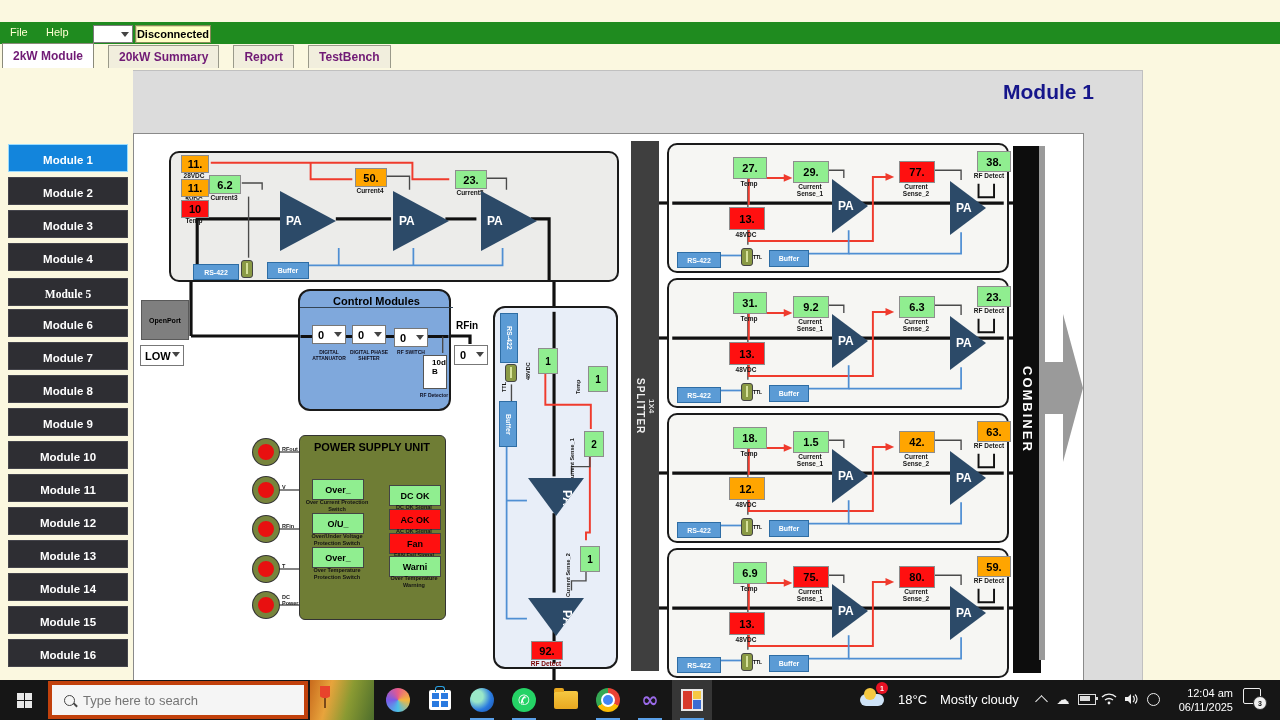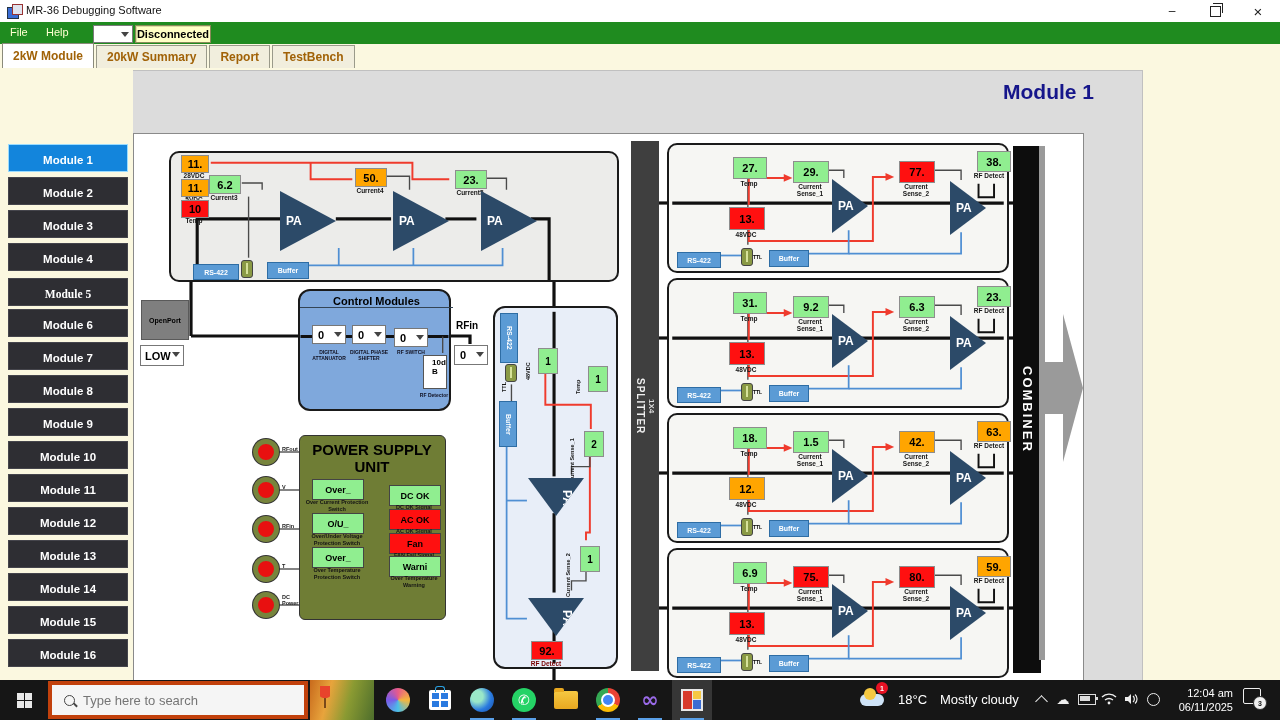--- a/index.html
+++ b/index.html
@@ -19,21 +19,21 @@
 
   
   #menubar{left:0;top:22px;width:1280px;height:22px;background:#1f8b1f;}
   .menuitem{top:26px;font-size:11px;color:#ffffd2;font-weight:400;}
   #menucombo{left:93px;top:25px;width:38px;height:16px;background:#fff;border:1px solid #7a7a7a;}
   #disconnected{left:135px;top:25px;width:74px;height:16px;background:#ffffc6;border:1px solid #8a8a5a;box-shadow:inset 1px 1px 0 #dddda0;font-size:11px;font-weight:700;color:#000;display:flex;align-items:center;justify-content:center;}
   .chev{width:0;height:0;border-left:4px solid transparent;border-right:4px solid transparent;border-top:5px solid #444;position:absolute;right:3px;top:6px;}
 
   
   #tabbar{left:0;top:44px;width:1280px;height:24px;background:#fbf8e0;display:flex;align-items:flex-end;padding-left:2px;}
-  .tab{height:22px;padding:0 10px;display:flex;align-items:center;font-size:12px;font-weight:700;color:#a16207;background:#f1eedd;border:1px solid #9a9a8a;border-bottom:none;margin-right:2px;}
+  .tab{height:22px;padding:0 10px;display:flex;align-items:center;font-size:12px;font-weight:700;color:#701a75;background:#f1eedd;border:1px solid #9a9a8a;border-bottom:none;margin-right:14px;}
   .tab.active{background:#ffffff;height:24px;border-color:#8a8a7a;}
 
   
   #panel{left:5px;top:70px;width:1136px;height:610px;background:#dcdcdc;border:1px solid #c0c0c0;}
   #sidebarstrip{left:5px;top:70px;width:128px;height:610px;background:#fbf8e0;}
   #heading{left:1003px;top:80px;width:120px;font-size:21px;font-weight:700;color:#16168b;}
 
   .mbtn{left:8px;width:118px;height:26px;background:#2e2e33;border:1px solid #45454c;color:#fff;font-size:11.5px;font-weight:700;text-align:center;line-height:31px;overflow:hidden;cursor:default;}
   .mbtn.act{background:#1385dc;border:1px solid #9adcff;}
 
@@ -68,21 +68,21 @@
   #controltitle{left:0;top:4px;width:153px;text-align:center;font-size:11px;font-weight:700;color:#000;border-bottom:1px solid #345;}
   .dd{position:absolute;background:#fff;border:1px solid #777;display:flex;align-items:center;font-weight:700;font-size:11px;color:#000;padding-left:5px;box-sizing:border-box;}
   .clab{position:absolute;font-size:5px;font-weight:700;color:#101020;text-align:center;line-height:1.2;}
   #detbox{left:123px;top:64px;width:24px;height:34px;background:#fff;border:1px solid #555;font-size:8px;font-weight:700;word-break:break-all;padding:2px 0 0 8px;box-sizing:border-box;}
   #openport{left:7px;top:166px;width:46px;height:38px;background:#7f7f7f;border:1px solid #5a5a5a;color:#000;font-size:7px;font-weight:700;display:flex;align-items:center;justify-content:center;}
   #lowdd{left:6px;top:211px;width:44px;height:21px;background:#fff;border:1px solid #777;font-size:11px;font-weight:700;display:flex;align-items:center;padding-left:4px;box-sizing:border-box;}
   #rfinlabel{left:322px;top:186px;font-size:10px;font-weight:700;color:#000;}
   #rfindd{left:320px;top:211px;width:34px;height:20px;}
 
   #psubox{left:165px;top:301px;width:145px;height:183px;background:#6f7d35;border:1px solid #333;border-radius:6px;}
-  #psutitle{left:12px;top:5px;width:120px;text-align:center;font-size:15px;font-weight:700;color:#000;line-height:1.15;}
+  #psutitle{left:12px;top:5px;width:120px;text-align:center;font-size:11px;font-weight:700;color:#000;line-height:1.15;}
   .psw{position:absolute;left:12px;width:50px;height:19px;background:#90EE90;border:1px solid #444;font-size:9px;font-weight:700;display:flex;align-items:center;justify-content:center;color:#000;}
   .psig{position:absolute;left:89px;width:50px;height:19px;border:1px solid #444;font-size:9px;font-weight:700;display:flex;align-items:center;justify-content:center;color:#000;}
   .pcap{position:absolute;font-size:5.5px;font-weight:700;color:#141414;text-align:center;line-height:1.2;}
   .led{position:absolute;left:119px;width:16px;height:16px;border-radius:50%;background:#e81010;border:5px solid #77843c;box-shadow:0 0 0 1px #333;}
   .ledlab{position:absolute;left:148px;font-size:5.5px;font-weight:700;color:#222;width:16px;line-height:1.1;}
 
   #midbox{left:359px;top:172px;width:125px;height:363px;background:#e8eef8;border-radius:12px;}
   #splitter{left:497px;top:7px;width:28px;height:530px;background:#3f3f3f;display:flex;align-items:center;justify-content:center;gap:1px;}
   #splitter .s1{writing-mode:vertical-rl;color:#eee;font-size:10px;font-weight:700;letter-spacing:1px;}
   #splitter .s2{writing-mode:vertical-rl;color:#ddd;font-size:8px;font-weight:700;}
@@ -155,32 +155,20 @@
   #clockblock{left:1163px;top:686px;width:70px;text-align:right;color:#fff;font-size:11px;line-height:1.3;}
   #notifwrap{left:1243px;top:688px;width:22px;height:20px;}
   #notifbubble{width:16px;height:14px;border:1.5px solid #eee;border-radius:2px;}
   #nbadge{left:10px;top:8px;width:12px;height:12px;background:#f0f0f0;color:#111;border:1px solid #333;}
 </style>
 </head>
 <body>
 
 <div id="root">
 
-  <div class="abs" id="titlebar">
-    <div class="abs" id="appicon">
-        <div class="b1"></div>
-        <div class="b2"></div>
-      </div>
-    <div class="abs" id="titletext">MR-36 Debugging Software</div>
-    <div class="abs winbtn" style="left:1150px;">–</div>
-    <div class="abs winbtn" style="left:1193px;">
-        <span class="restoreicon"></span>
-      </div>
-    <div class="abs winbtn" style="left:1236px;font-size:15px;">×</div>
-  </div>
 
   <div class="abs" id="menubar"></div>
   <div class="abs menuitem" style="left:10px;">File</div>
   <div class="abs menuitem" style="left:46px;">Help</div>
   <div class="abs" id="men ucombo"></div>
   <div class="abs" id="menucombo"><span></span><span class="chev"></span></div>
   <div class="abs" id="disconnected">Disconnected</div>
 
   <div class="abs" id="tabbar">
     <div class="tab active">2kW Module</div>

